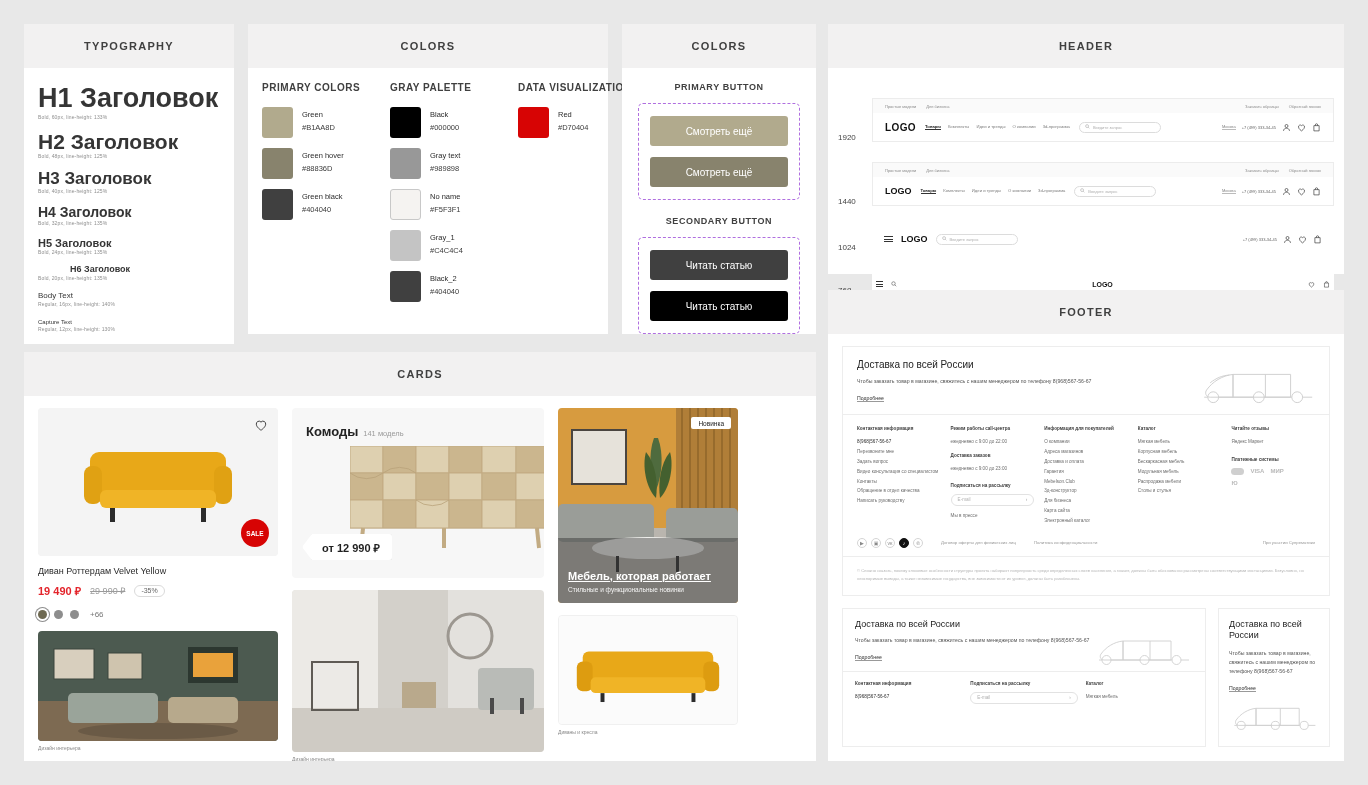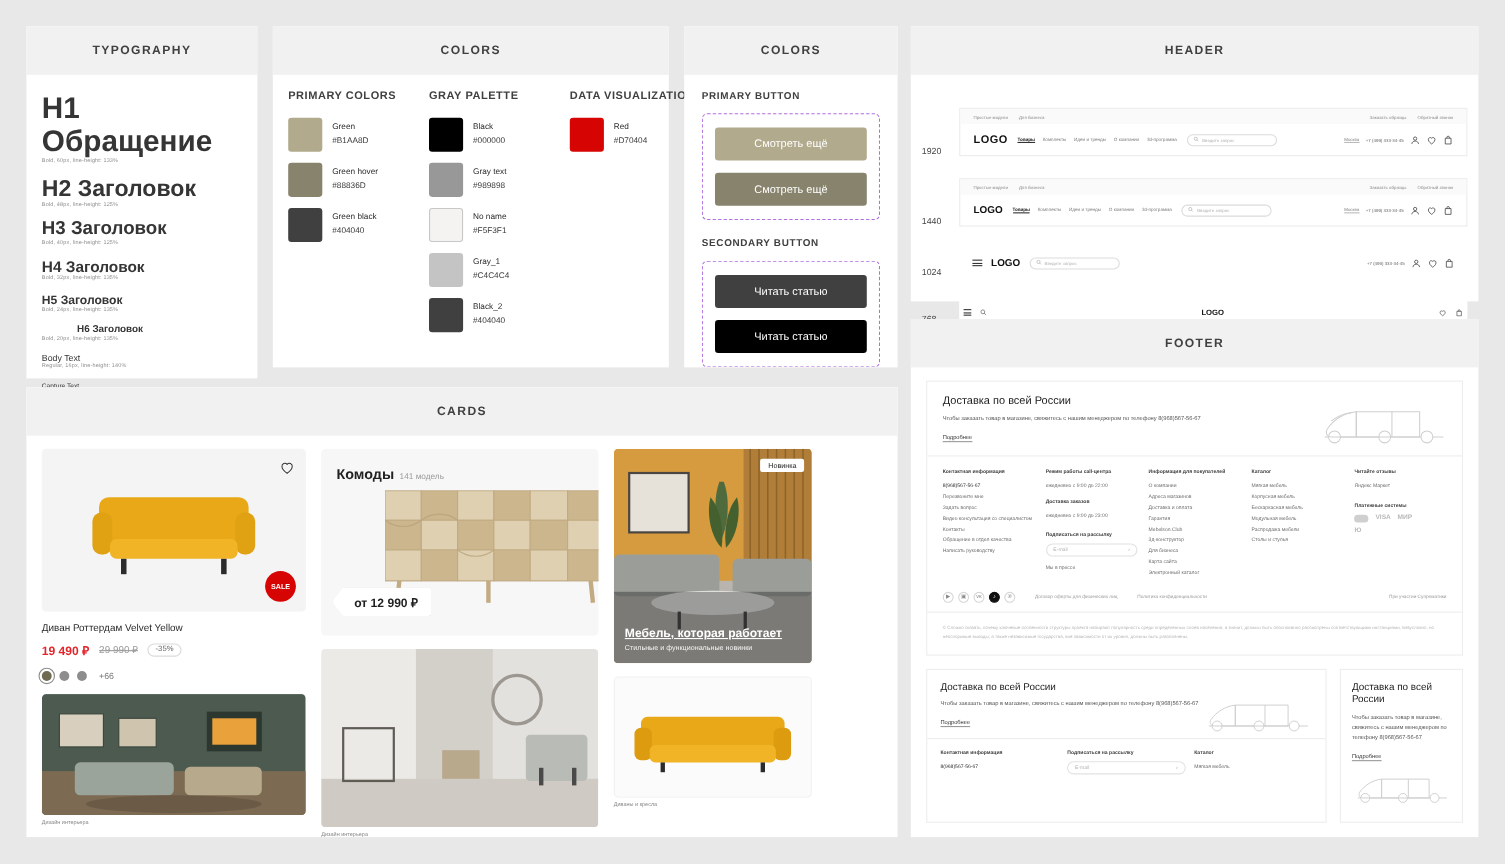--- a/index.html
+++ b/index.html
@@ -51,21 +51,21 @@
   }
   .sw.bordered { border: 1px solid #c8c8c8; }
   .sw-txt { font-size: 7.5px; color: #2b2b2b; line-height: 1.75; padding-top: 1px; }
   .sw-txt .hx { color: #3a3a3a; }
 
   
   #buttons { left: 622px; top: 24px; width: 194px; height: 310px; }
   .btn-body { padding: 14px 16px 0 16px; }
   .btn-h {
     font-size: 9px; font-weight: bold; color: #404040;
-    letter-spacing: .6px; text-align: left; margin-bottom: 11px;
+    letter-spacing: .6px; text-align: center; margin-bottom: 11px;
   }
   .btn-dash {
     border: 1px dashed #b06fe0; border-radius: 5px;
     padding: 12px 11px; display: flex; flex-direction: column; gap: 11px;
   }
   .ui-btn {
     height: 30px; border-radius: 3px; border: none;
     color: #fff; font-size: 10px; font-family: inherit;
     cursor: pointer; display: flex; align-items: center; justify-content: center;
   }
@@ -229,21 +229,21 @@
   
   .art { position: absolute; inset: 0; }
 </style>
 </head>
 <body>
 
 <section class="panel" id="typography">
   <div class="panel-head">TYPOGRAPHY</div>
   <div class="typo-body">
     <div class="typo-row t1">
-      <div class="typo-ttl">H1 Обращение</div>
+      <div class="typo-ttl">H1 Заголовок</div>
       <div class="typo-meta">Bold, 60px, line-height: 133%</div>
     </div>
     <div class="typo-row t2">
       <div class="typo-ttl">H2 Заголовок</div>
       <div class="typo-meta">Bold, 48px, line-height: 125%</div>
     </div>
     <div class="typo-row t3">
       <div class="typo-ttl">H3 Заголовок</div>
       <div class="typo-meta">Bold, 40px, line-height: 125%</div>
     </div>

